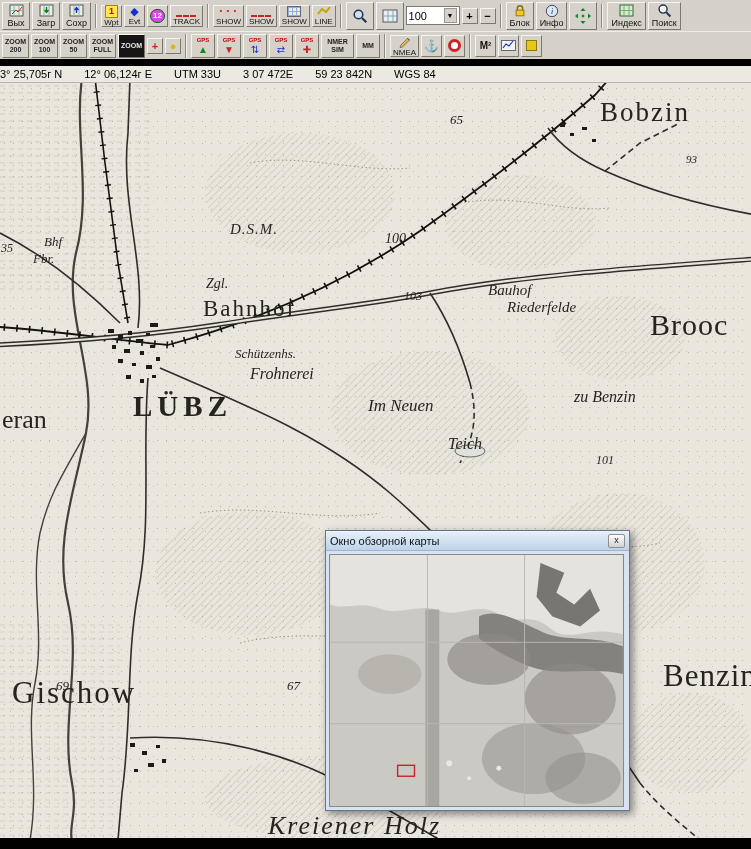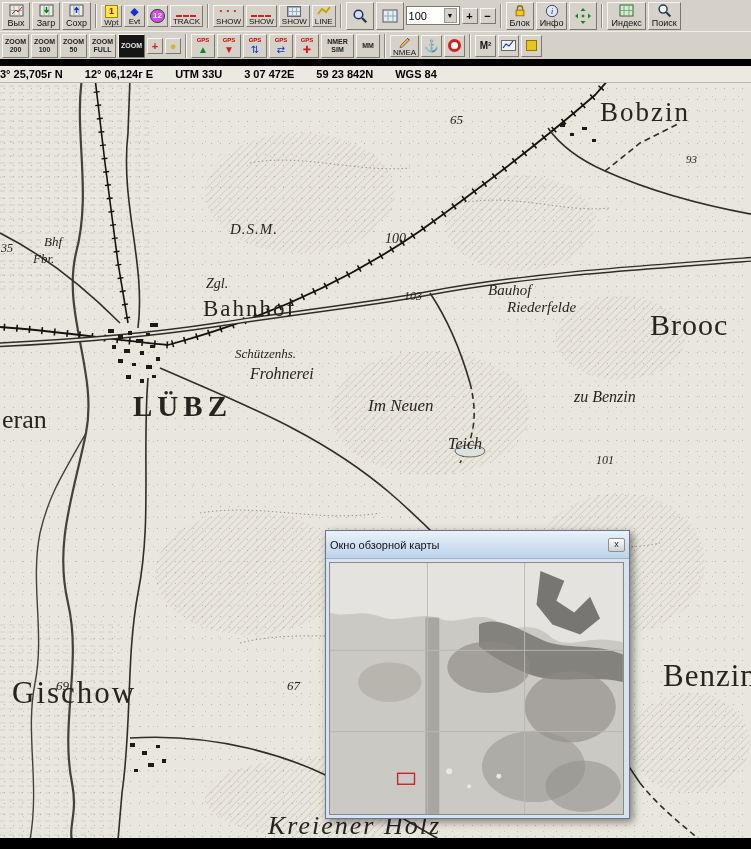--- a/index.html
+++ b/index.html
@@ -53,37 +53,37 @@
            font-weight:bold; font-size:11px; }
   .red { color:#c22; } .yellow { color:#d9b718; }
   .lifebuoy { width:13px; height:13px; border:3px solid #c22; border-radius:50%; background:#fff; }
   .flag-ic { width:11px; height:11px; background:#e6c619; border:1px solid #8a7a00; }
 
   
   .blackbar { height:7px; background:#000; }
   .bottombar { position:absolute; left:0; bottom:0; width:751px; height:11px; background:#000; z-index:60; }
   .statusbar { height:17px; background:#ece9e2; display:flex; align-items:center; gap:22px;
                padding:0 2px 0 0; font-size:11px; color:#000; border-bottom:1px solid #b9b6ae; }
-  .statusbar span { white-space:nowrap;font-weight:bold; }
+  .statusbar span { white-space:nowrap; }
 
   
   .map-area { position:relative; width:751px; height:757px; overflow:hidden;
               background-color:#e9e6dd;
               background-image:
                 radial-gradient(#b9b4a4 0.6px, transparent 0.7px),
                 radial-gradient(#ccc7b7 0.5px, transparent 0.6px);
               background-size:9px 11px, 13px 15px; background-position:0 0, 4px 6px; }
   .map-area svg.mapsvg { position:absolute; inset:0; }
   .map-label { position:absolute; font-family:"Liberation Serif","DejaVu Serif",serif;
                color:#26241f; white-space:nowrap; z-index:5; }
 
   
   .ovr-window { position:absolute; left:325px; top:447px; width:305px; z-index:40;
                 border:1px solid #63788f; background:#d7e3f0; box-shadow:3px 3px 8px rgba(0,0,0,.45); }
-  .ovr-title { height:28px; display:flex; align-items:center; padding:0 4px;
+  .ovr-title { height:20px; display:flex; align-items:center; padding:0 4px;
                background:linear-gradient(#eaf2fb, #cfe0f2 55%, #bed3ea); border-bottom:1px solid #9fb4ca;
                font-size:11px; color:#111;justify-content:flex-end; }
   .ovr-title .t { flex:1; }
   .ovr-close { width:17px; height:14px; display:flex; align-items:center; justify-content:center;
                background:linear-gradient(#fdfdfd,#d2d2d2); border:1px solid #8f8f8f; border-radius:2px;
                font-size:9px; line-height:9px; color:#222; }
   .ovr-body { padding:3px; }
   .ovr-map { width:295px; height:253px; border:1px solid #8a8a8a; background:#cbc9c4; display:block; }
 </style>
 </head>

